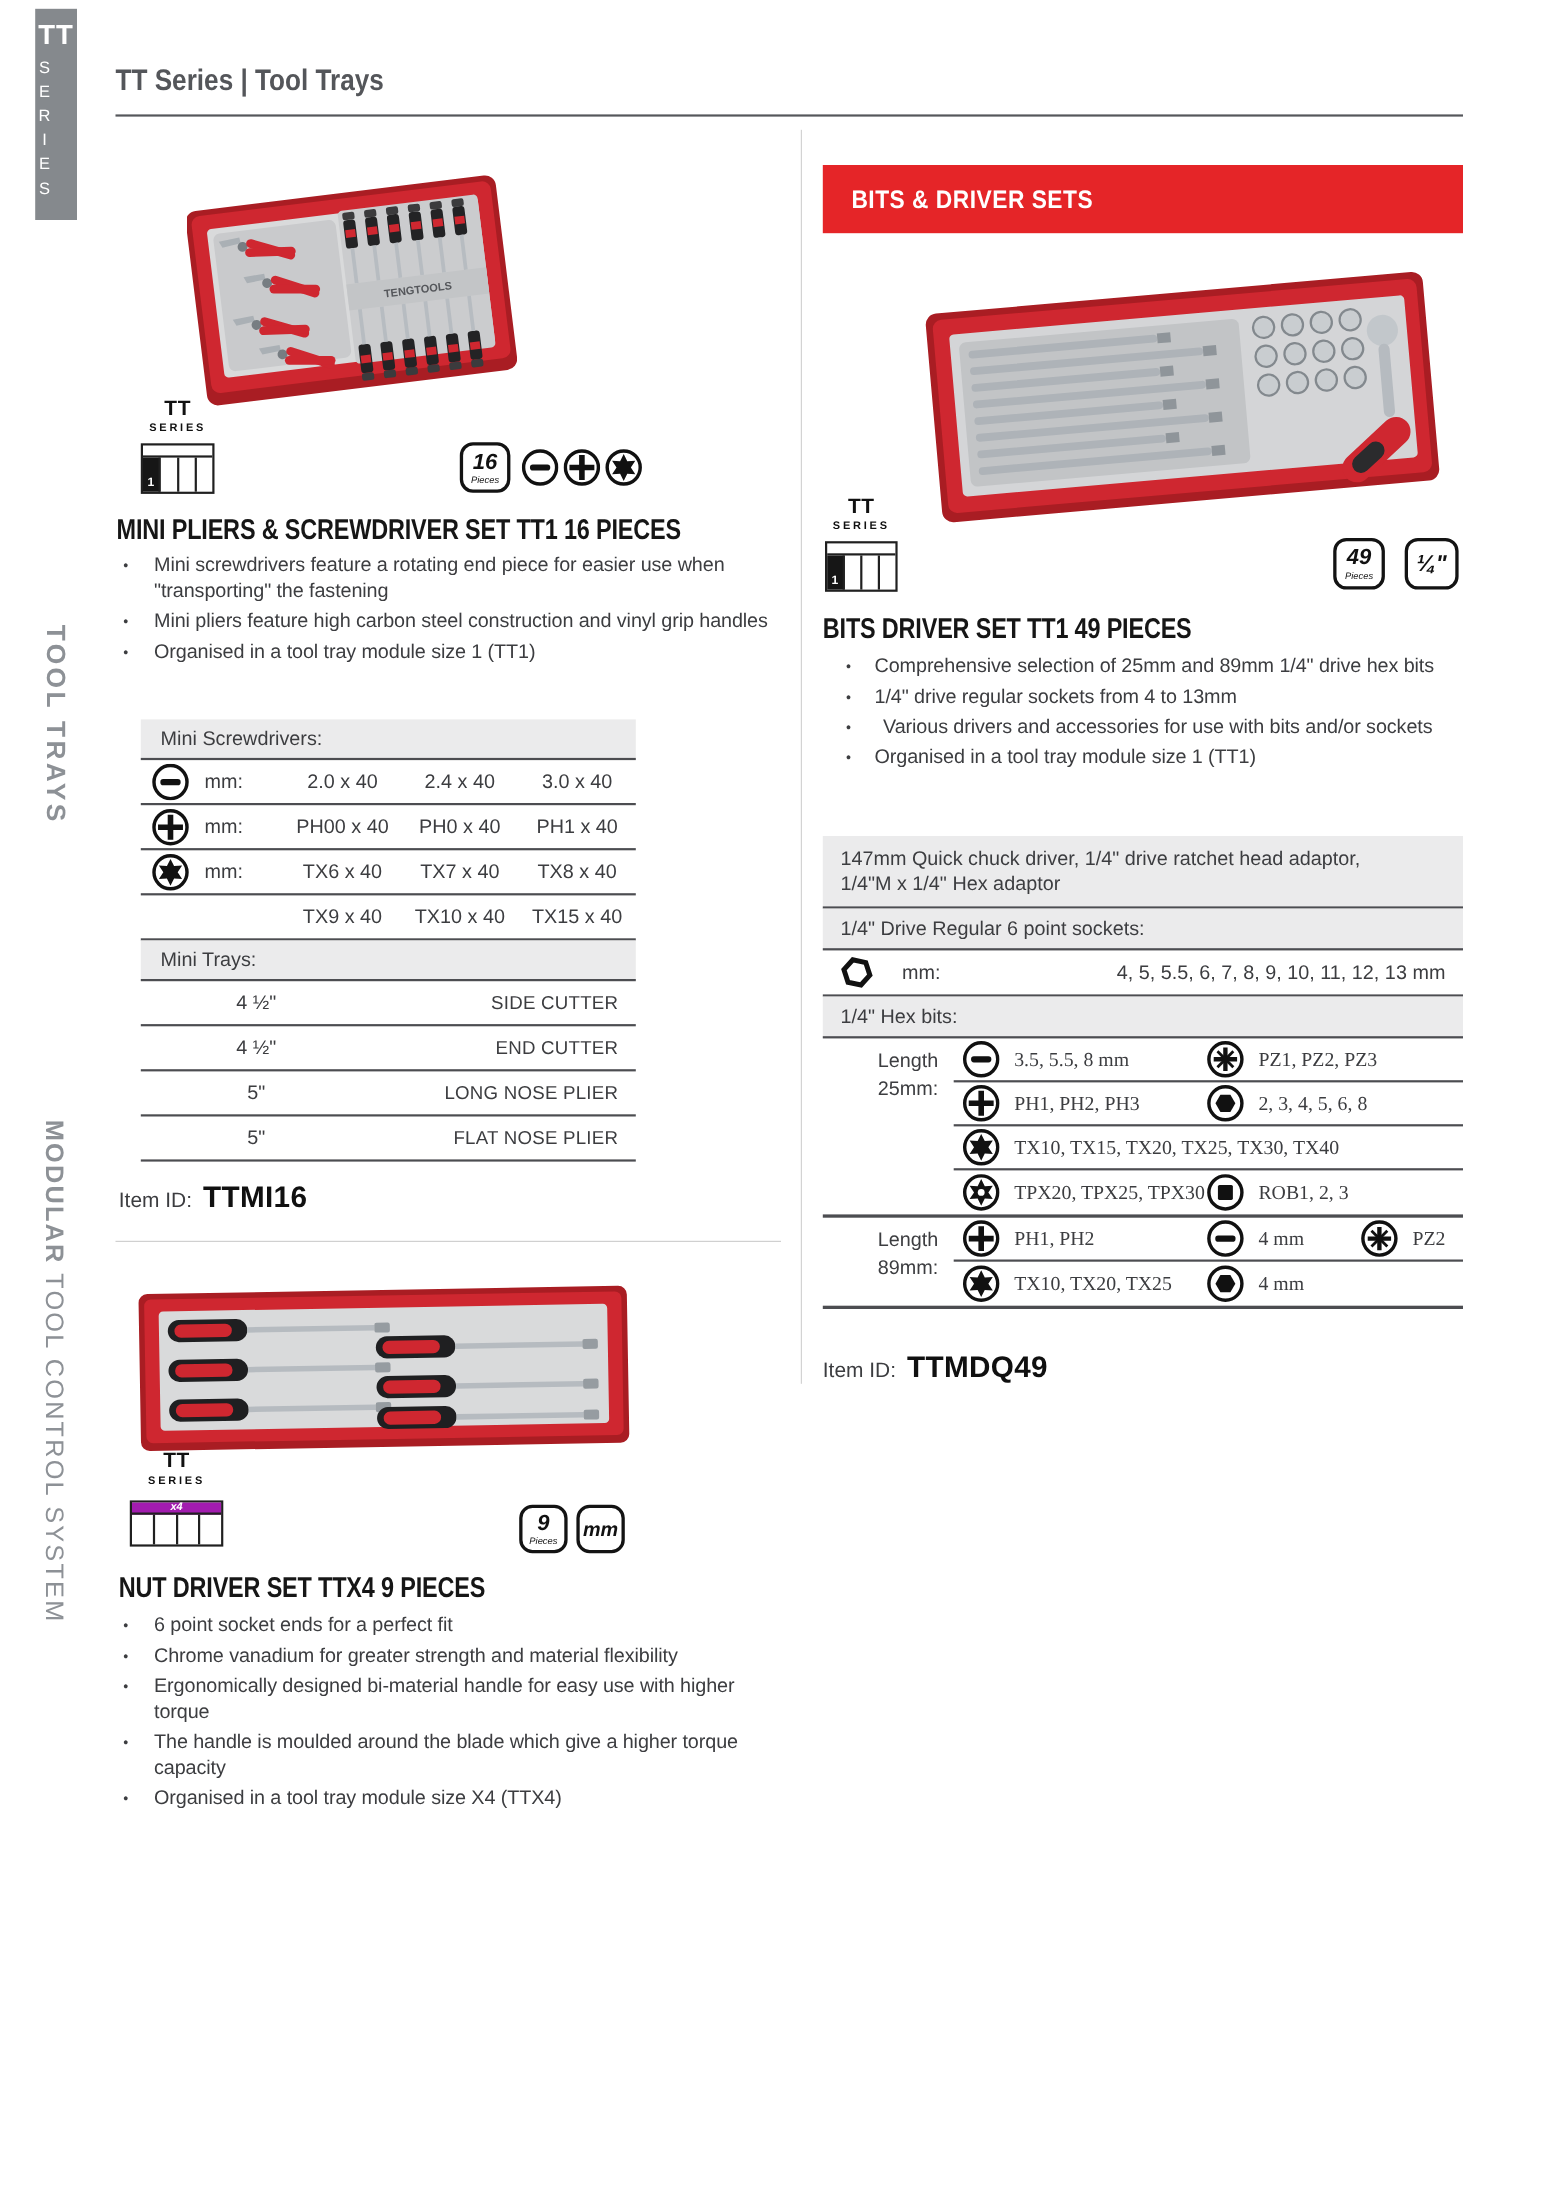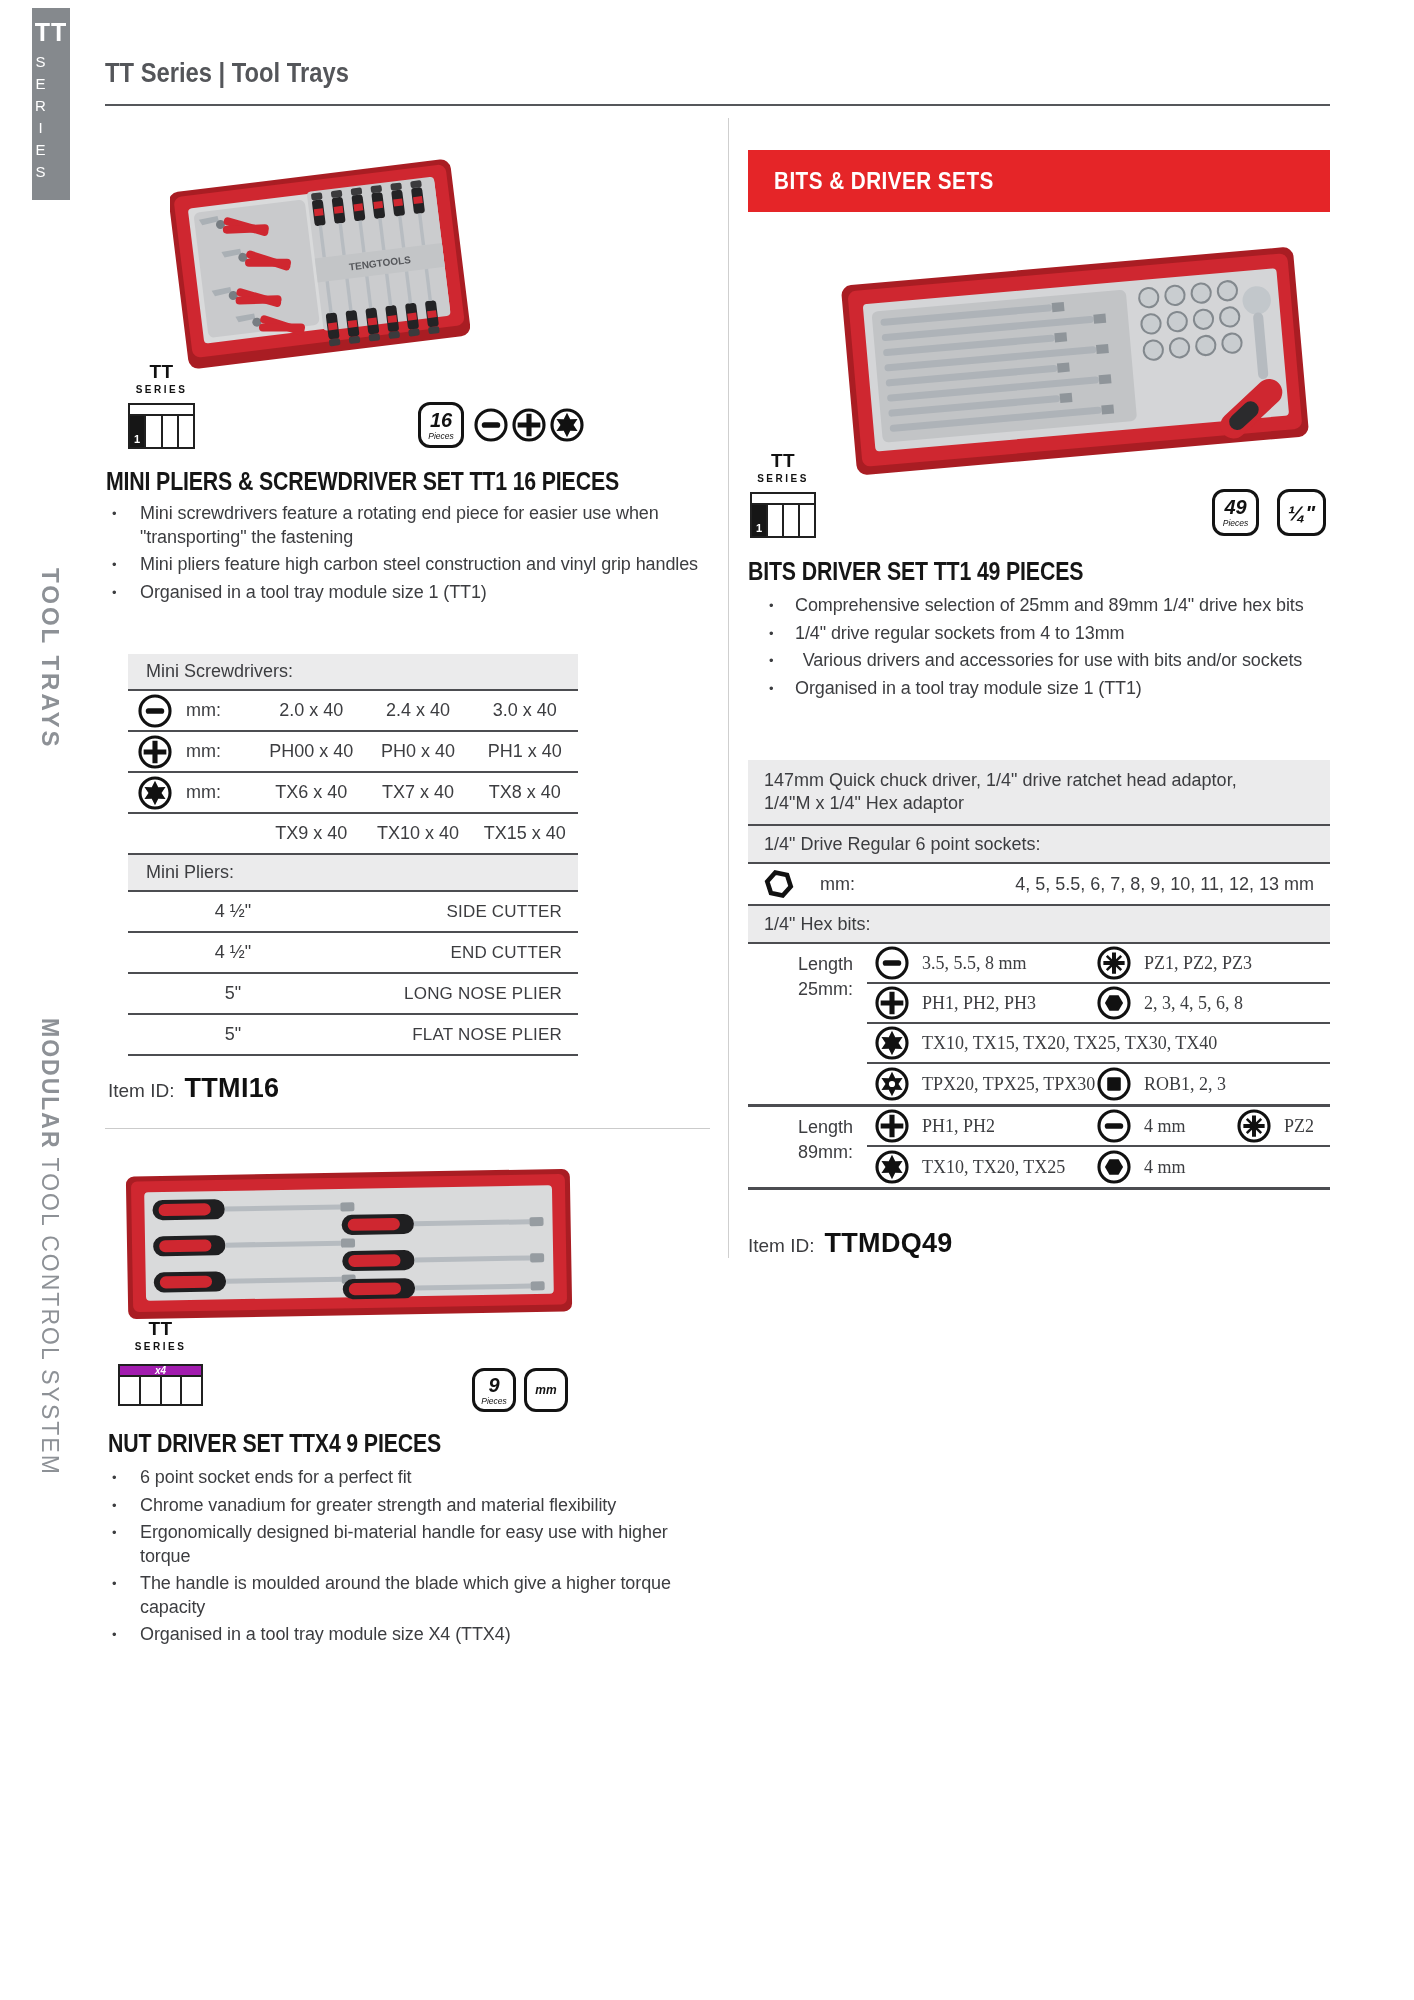--- a/index.html
+++ b/index.html
@@ -47,21 +47,21 @@
   .cicon { display:inline-block; width:34px; height:34px; }
   .cicon svg { display:block; width:100%; height:100%; }
 
   .itemid { position:absolute; display:flex; align-items:baseline; font-size:19px; color:#3c3d40; }
   .itemid .idv { font-size:27px; font-weight:800; color:#101010; margin-left:10px; letter-spacing:.3px; }
 
   .badge { position:absolute; background:#fff; border:3px solid #131313; border-radius:12px;
            display:flex; flex-direction:column; align-items:center; justify-content:center; box-sizing:border-box; }
   .bnum { font-weight:700; font-style:italic; font-size:20px; line-height:20px; color:#111; }
   .bsub { font-style:italic; font-size:8.5px; margin-top:1px; color:#111; }
-  .bone { font-weight:700; font-style:italic; font-size:12px; color:#111; }
+  .bone { font-weight:700; font-style:italic; font-size:18px; color:#111; }
 
   .ttlab { position:absolute; text-align:center; color:#111; }
   .ttlab .l1 { font-size:19px; font-weight:800; letter-spacing:.5px; }
   .ttlab .l2 { font-size:10px; font-weight:700; letter-spacing:2.5px; margin-top:1px; }
   .module { position:absolute; border:2px solid #202020; background:#fff; box-sizing:border-box; }
   .mod-top { height:11px; border-bottom:2px solid #202020; box-sizing:border-box; }
   .mod-top.filled { background:#a21caf; color:#fff; font-size:10px; font-weight:700; font-style:italic;
                     text-align:center; line-height:9px; border-bottom:2px solid #202020; }
   .mod-cells { display:flex; height:calc(100% - 11px); }
   .mod-cell { flex:1; border-right:2px solid #202020; box-sizing:border-box; }
@@ -365,21 +365,21 @@
     <div class="t-row">
       <div class="sd-icon"></div>
       <div class="sd-unit"></div>
       <div class="sd-val">TX9 x 40</div>
       <div class="sd-val">TX10 x 40</div>
       <div class="sd-val">TX15 x 40</div>
     </div>
   </div>
 
   <div class="tbl" style="left:108px; top:855px; width:450px;">
-    <div class="tbar">Mini Pliers:</div>
+    <div class="tbar">Mini Trays:</div>
     <div class="t-row">
       <div class="pl-size">4 ½"</div>
       <div class="pl-name">SIDE CUTTER</div>
     </div>
     <div class="t-row">
       <div class="pl-size">4 ½"</div>
       <div class="pl-name">END CUTTER</div>
     </div>
     <div class="t-row">
       <div class="pl-size">5"</div>

